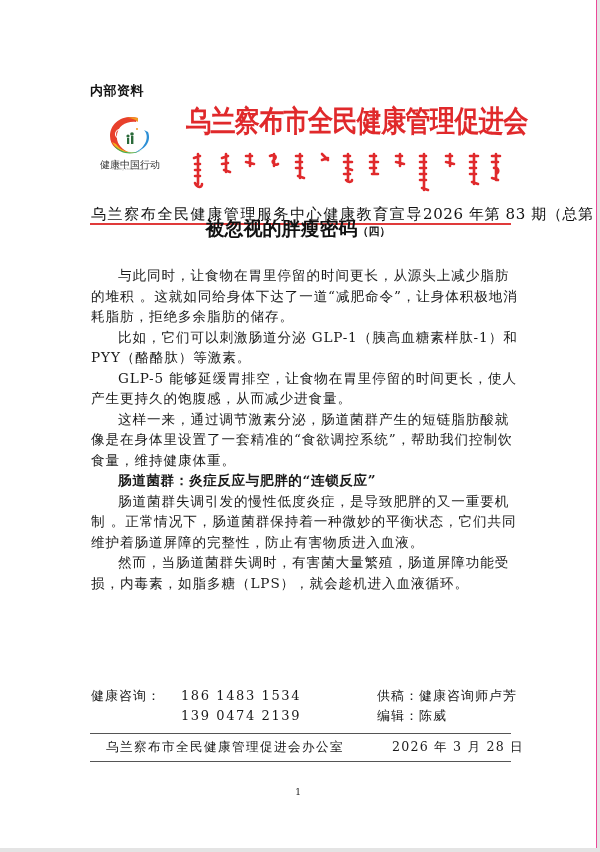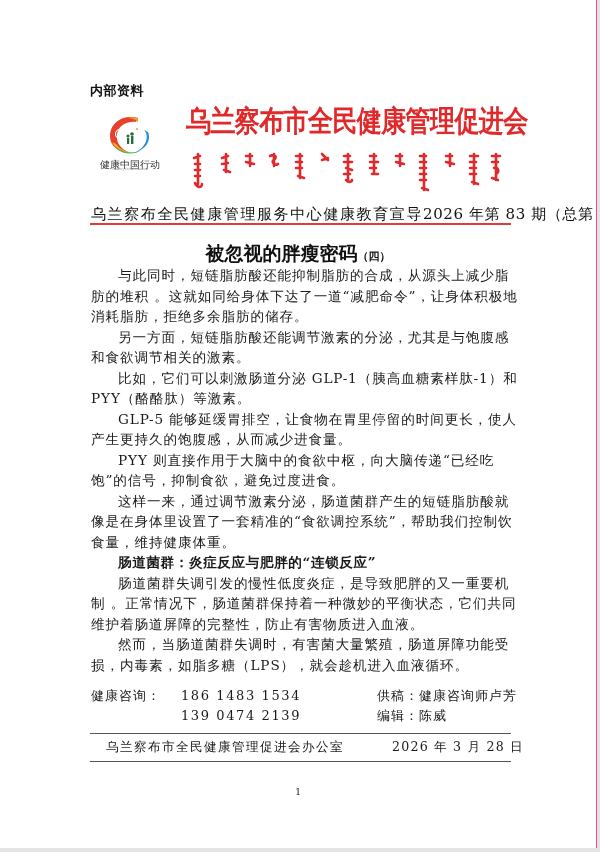--- a/index.html
+++ b/index.html
@@ -104,21 +104,21 @@
       left: 90px;
       top: 223px;
       width: 421px;
       height: 2px;
       background: #e03a3a;
     }
     .article-title {
       position: absolute;
       left: 0;
       width: 596px;
-      top: 241px;
+      top: 216px;
       text-align: center;
       font-size: 19px;
       font-weight: bold;
       color: #111;
       white-space: nowrap;
     }
     .article-title .part {
       font-size: 11px;
       font-weight: bold;
     }
@@ -274,25 +274,23 @@
     <span class="right">2026 年第 83 期（总第 851 期）</span>
   </div>
 
   <div class="red-rule"></div>
 
   <div class="article-title">
     <span>被忽视的胖瘦密码</span><span class="part">（四）</span>
   </div>
 
   <div class="body-text">
-    <p>与此同时，短链脂肪酸还能抑制脂肪的合成，从源头上减少脂肪的堆积 。这就如同给身体下达了一道“减肥命令”，让身体积极地消耗脂肪，拒绝多余脂肪的储存。</p>
-    <p>另一方面，短链脂肪酸还能调节激素的分泌，尤其是与饱腹感和食欲调节相关的激素。</p>
+    <p>与此同时，让食物在胃里停留的时间更长，从源头上减少脂肪的堆积 。这就如同给身体下达了一道“减肥命令”，让身体积极地消耗脂肪，拒绝多余脂肪的储存。</p>
     <p>比如，它们可以刺激肠道分泌 GLP-1（胰高血糖素样肽-1）和 PYY（酪酪肽）等激素。</p>
     <p>GLP-5 能够延缓胃排空，让食物在胃里停留的时间更长，使人产生更持久的饱腹感，从而减少进食量。</p>
-    <p>PYY 则直接作用于大脑中的食欲中枢，向大脑传递“已经吃饱”的信号，抑制食欲，避免过度进食。</p>
     <p>这样一来，通过调节激素分泌，肠道菌群产生的短链脂肪酸就像是在身体里设置了一套精准的“食欲调控系统”，帮助我们控制饮食量，维持健康体重。</p>
     <p class="subhead">肠道菌群：炎症反应与肥胖的“连锁反应”</p>
     <p>肠道菌群失调引发的慢性低度炎症，是导致肥胖的又一重要机制 。正常情况下，肠道菌群保持着一种微妙的平衡状态，它们共同维护着肠道屏障的完整性，防止有害物质进入血液。</p>
     <p>然而，当肠道菌群失调时，有害菌大量繁殖，肠道屏障功能受损，内毒素，如脂多糖（LPS），就会趁机进入血液循环。</p>
   </div>
 
   <div class="contact">
     <div class="col-left">
       <div class="row">
         <span class="label">健康咨询：</span>

